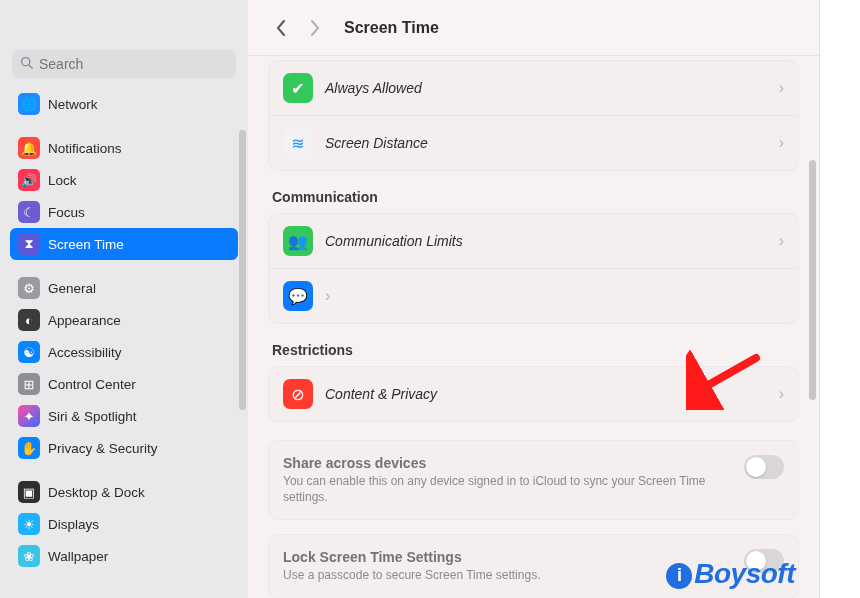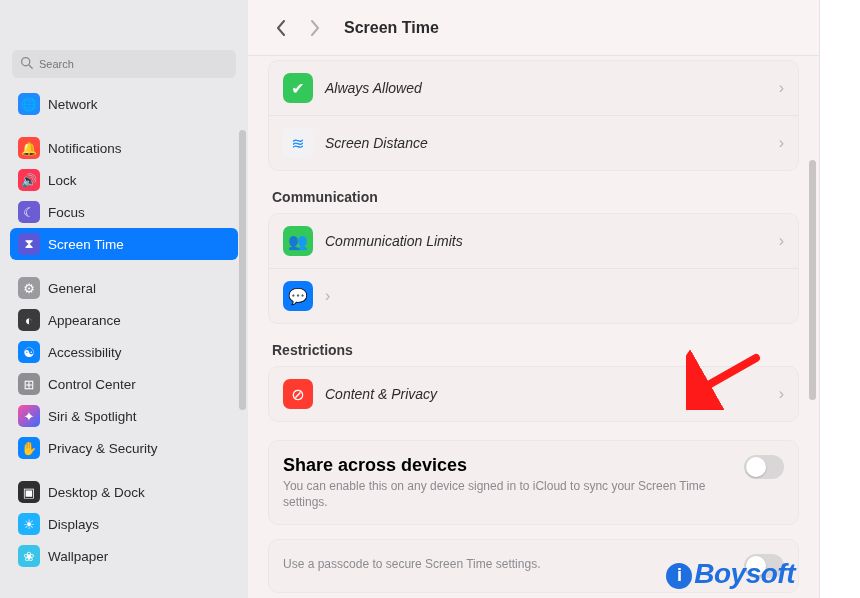--- a/index.html
+++ b/index.html
@@ -9,21 +9,21 @@
   
   .titlebar { position: absolute; top: 0; left: 0; width: 248px; height: 44px; display:flex; align-items:center; padding-left:14px; gap:8px; }
   .tl { width:12px; height:12px; border-radius:50%; }
   .tl.red { background:#ff5f57; }
   .tl.yellow { background:#febc2e; }
   .tl.green { background:#28c840; }
 
   
   .sidebar { width:248px; height:100%; background:#e9e8ea; display:flex; flex-direction:column; padding-top:46px; position:relative; }
   .search { margin:4px 12px 10px 12px; background:#dedde0; border-radius:6px; height:28px; display:flex; align-items:center; padding:0 8px; color:#8a8a8e; font-size:13px; gap:6px;}
-  .search input { border:none; background:transparent; outline:none; font-size:11px; color:#4d7c0f; flex:1; }
+  .search input { border:none; background:transparent; outline:none; font-size:14px; color:#4d7c0f; flex:1; }
   .side-list { flex:1; overflow-y:auto; padding:0 10px 10px 10px; }
   .side-item { display:flex; align-items:center; gap:8px; padding:5px 8px; border-radius:6px; font-size:13.5px; color:#2a2a2c; cursor:default; }
   .side-item.selected { background:#0a7aff; color:#fff; }
   .side-icon { width:22px; height:22px; border-radius:5px; display:flex; align-items:center; justify-content:center; font-size:13px; color:#fff; flex-shrink:0; }
   .side-gap { height:12px; }
   .side-scrollbar { position:absolute; right:2px; top:130px; width:7px; height:280px; background:#c7c6c9; border-radius:4px; }
 
   
   .content { flex:1; background:#f7f1f2; display:flex; flex-direction:column; position:relative; }
   .header { height:56px; display:flex; align-items:center; gap:12px; padding:0 22px; border-bottom:1px solid #e7e2e3; background:#f9f3f4;}
@@ -33,21 +33,21 @@
   .group { margin-top:8px; margin-bottom:18px; }
   .group-title { font-size:14px; font-weight:700; color:#3a3a3c; margin:18px 4px 8px 4px; }
   .card { background:#f4eeef; border:1px solid #ebe6e7; border-radius:10px; overflow:hidden; }
   .row { display:flex; align-items:center; padding:12px 14px; gap:12px; position:relative; }
   .row + .row { border-top:1px solid #e8e3e4; }
   .row-icon { width:30px; height:30px; border-radius:7px; display:flex; align-items:center; justify-content:center; color:#fff; font-size:16px; flex-shrink:0; }
   .row-label { flex:1; font-size:14px; color:#2c2c2e;font-style:italic; }
   .chevron { color:#b8b4b5; font-size:16px; }
   .info-row { display:flex; align-items:flex-start; padding:14px 14px; gap:12px; }
   .info-text { flex:1; }
-  .info-title { font-size:18px; font-weight:600; color:#000000; }
+  .info-title { font-size:14px; font-weight:600; color:#737373; }
   .info-desc { font-size:12px; color:#8b8b8f; margin-top:2px; line-height:1.35; }
   .toggle { width:40px; height:24px; border-radius:12px; background:#d9d6d7; position:relative; flex-shrink:0; }
   .toggle::after { content:""; position:absolute; left:2px; top:2px; width:20px; height:20px; background:#fff; border-radius:50%; box-shadow:0 1px 2px rgba(0,0,0,.2);}
   .content-scrollbar { position:absolute; right:3px; top:160px; width:7px; height:240px; background:#c9c4c6; border-radius:4px; }
 
   
   .arrow { position:absolute; left:438px; top:350px; pointer-events:none; }
 
   
   .watermark { position:absolute; right:24px; bottom:8px; font-size:28px; font-weight:800; font-style:italic; color:#1f6fe0; letter-spacing:-0.5px; pointer-events:none;text-align:center; }
@@ -196,20 +196,21 @@
             <div class="info-text">
               <div class="info-title">Share across devices</div>
               <div class="info-desc">You can enable this on any device signed in to iCloud to sync your Screen Time settings.</div>
             </div>
             <div class="toggle"></div>
           </div>
         </div>
         <div class="card" style="margin-top:14px">
           <div class="info-row">
             <div class="info-text">
+              <div class="info-title">Lock Screen Time Settings</div>
               <div class="info-desc">Use a passcode to secure Screen Time settings.</div>
             </div>
             <div class="toggle"></div>
           </div>
         </div>
       </div>
 
     </div>
 
     <svg class="arrow" width="80" height="60">

